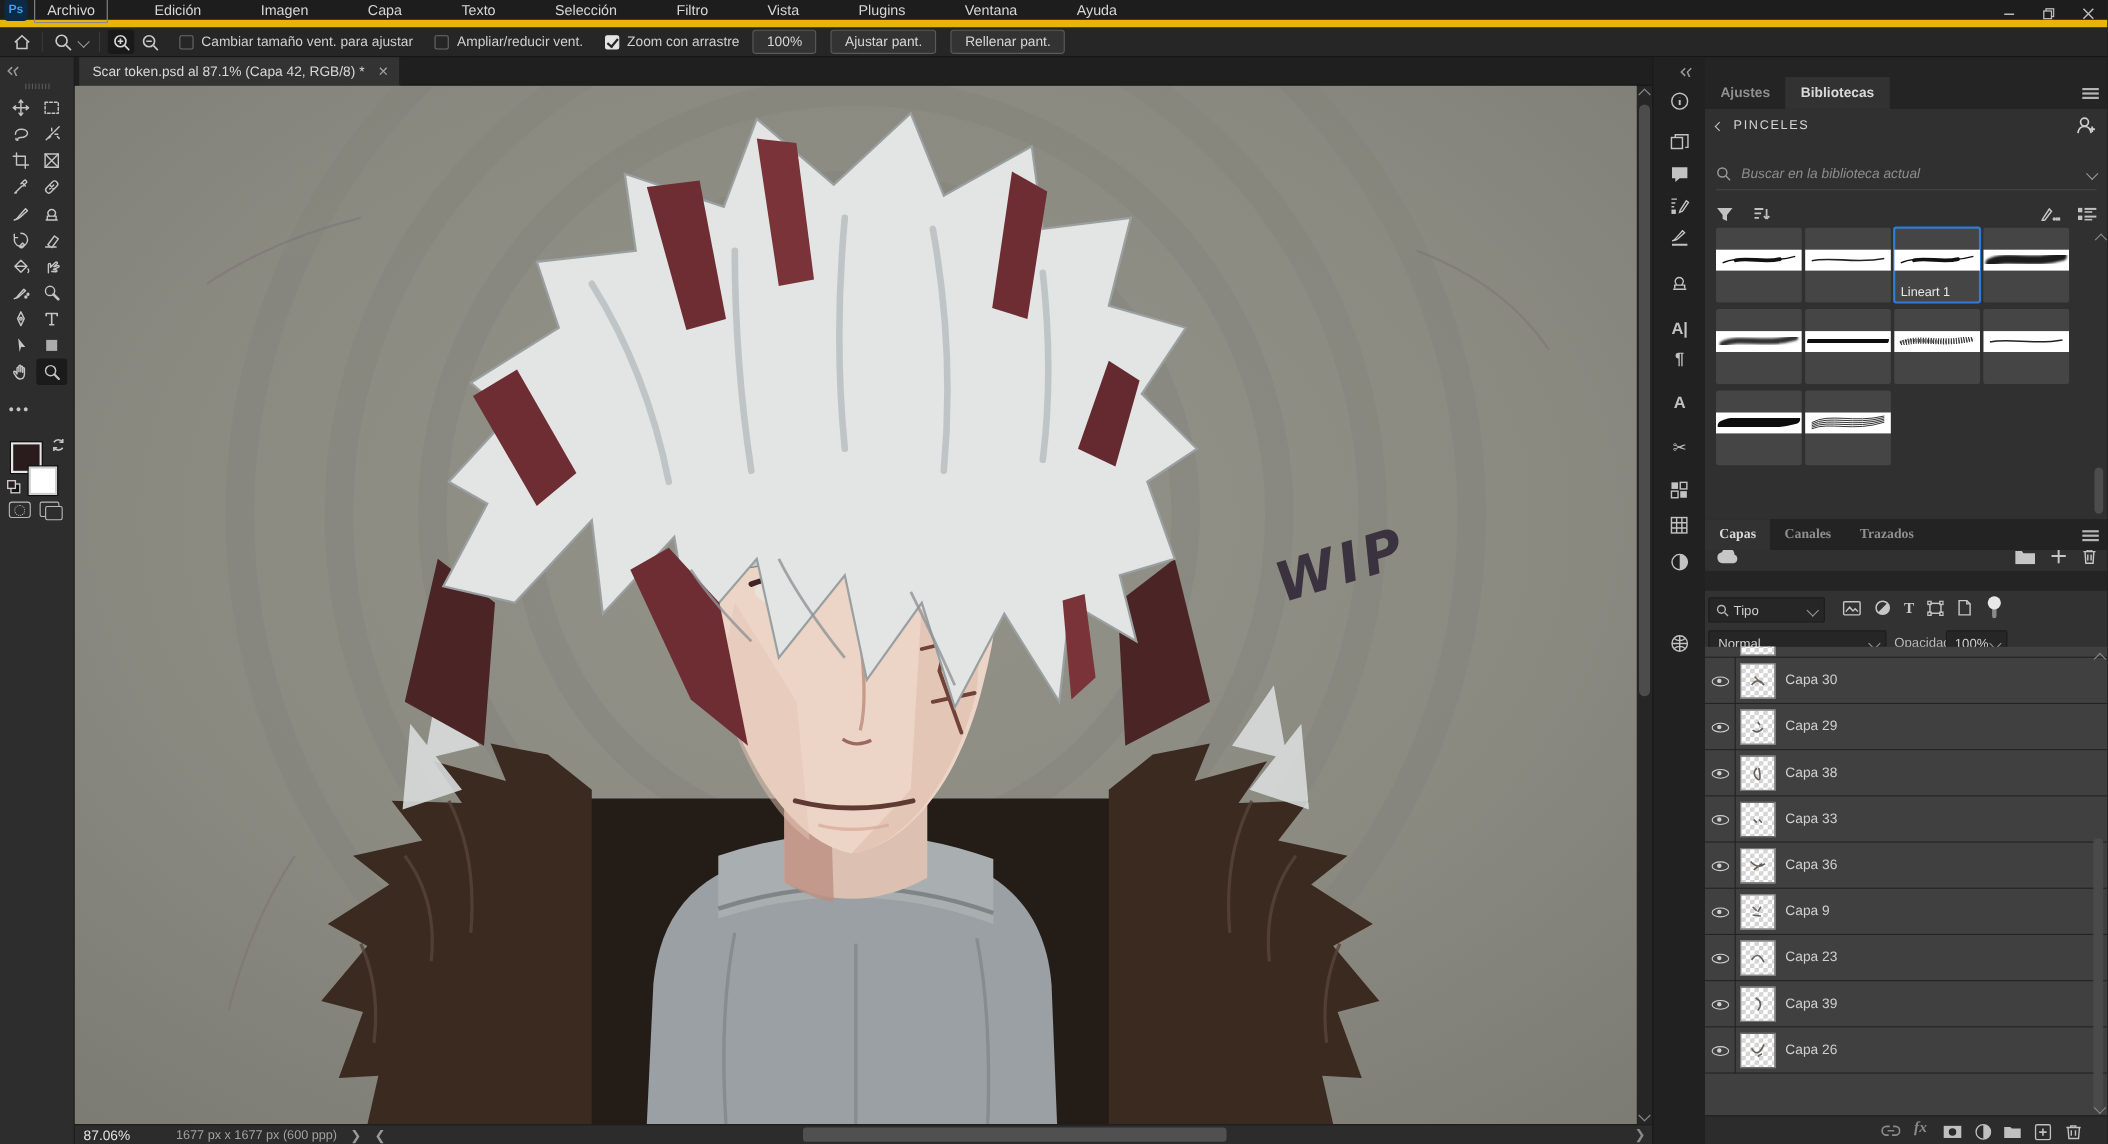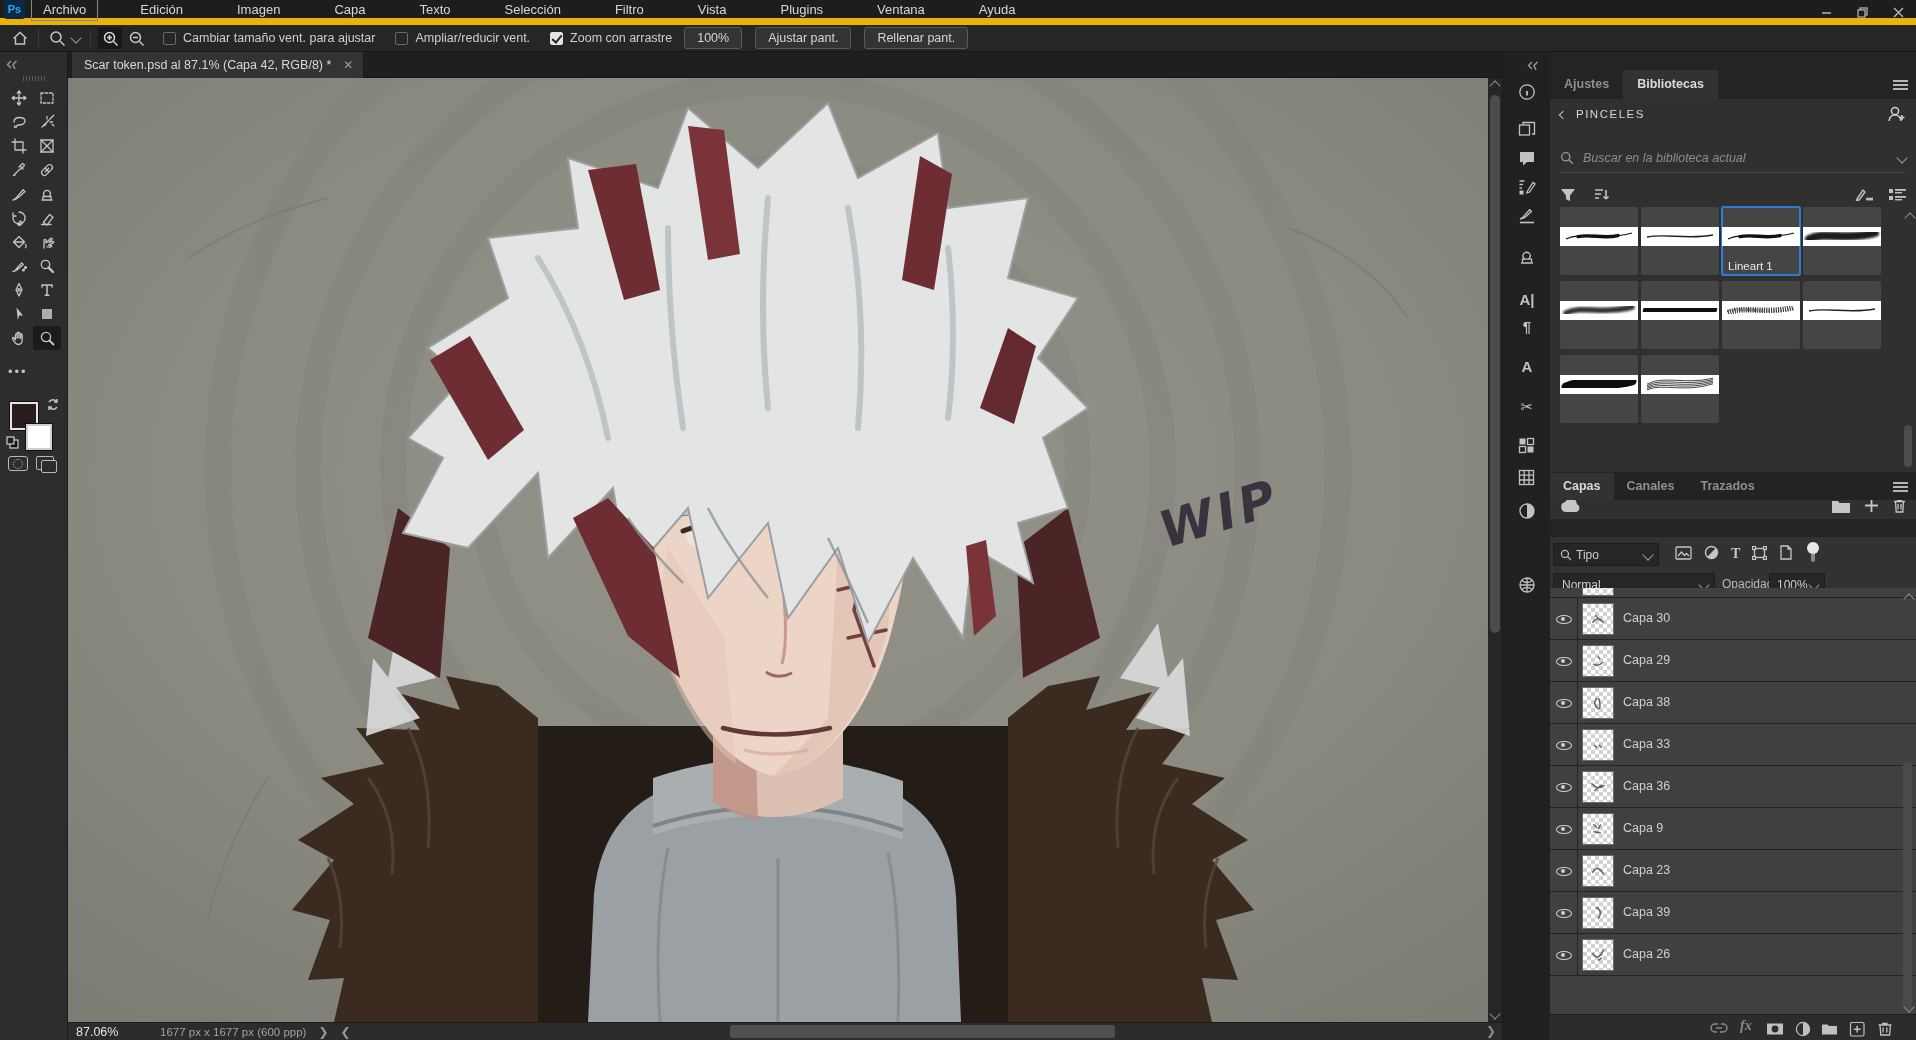--- a/index.html
+++ b/index.html
@@ -111,21 +111,21 @@
   .tile.selected { outline:2px solid #2f7cd8; outline-offset:-1px;text-decoration:underline; }
   .tile .tlabel { position:absolute; left:6px; bottom:3px; color:#e8e8e8; font-size:11.5px; }
   .gscroll-up { position:absolute; right:2px; top:112px; color:#8a8a8a; }
   .gscroll-th { position:absolute; right:4px; top:326px; width:8px; height:42px; background:#4c4c4c; border-radius:4px; }
   .gscroll-dn { position:absolute; right:2px; top:375px; color:#8a8a8a; }
   .libfooter { position:absolute; left:0; top:395px; width:100%; height:25px; background:#303031; border-top:1px solid #242425;
                display:flex; align-items:center; color:#c6c6c6; }
   .libfooter .right { margin-left:auto; display:flex; gap:14px; margin-right:10px; align-items:center; }
 
   
-  .ltabs { position:absolute; left:0; top:420px; width:100%; height:28px; background:#232324; display:flex; align-items:flex-end; }
+  .ltabs { position:absolute; left:0; top:420px; width:100%; height:28px; background:#232324; display:flex; align-items:flex-end;font-family:Liberation Serif, serif; }
   .ltab { padding:6px 13px 7px; font-size:12.5px; font-weight:bold; color:#8f8f8f; }
   .ltab.active { background:#323233; color:#dadada; }
   .hamb2 { position:absolute; right:8px; top:428px; width:15px; color:#b5b5b5; }
   .lctrl { position:absolute; left:0; top:441px; width:100%; height:88px; background:#323233;margin-top:44px; }
   .fieldbox { background:#262627; border:1px solid #1c1c1c; border-radius:2px; height:23px; display:flex; align-items:center;
               color:#cfcfcf; font-size:12px; }
   .fieldbox .cd { margin-left:auto; color:#9a9a9a; margin-right:6px; }
   .tipobox { position:absolute; left:3px; top:6px; width:106px; }
   .tipobox svg { margin:0 4px 0 6px; }
   .lficons { position:absolute; left:125px; top:8px; display:flex; gap:12px; align-items:center; color:#c6c6c6; }

